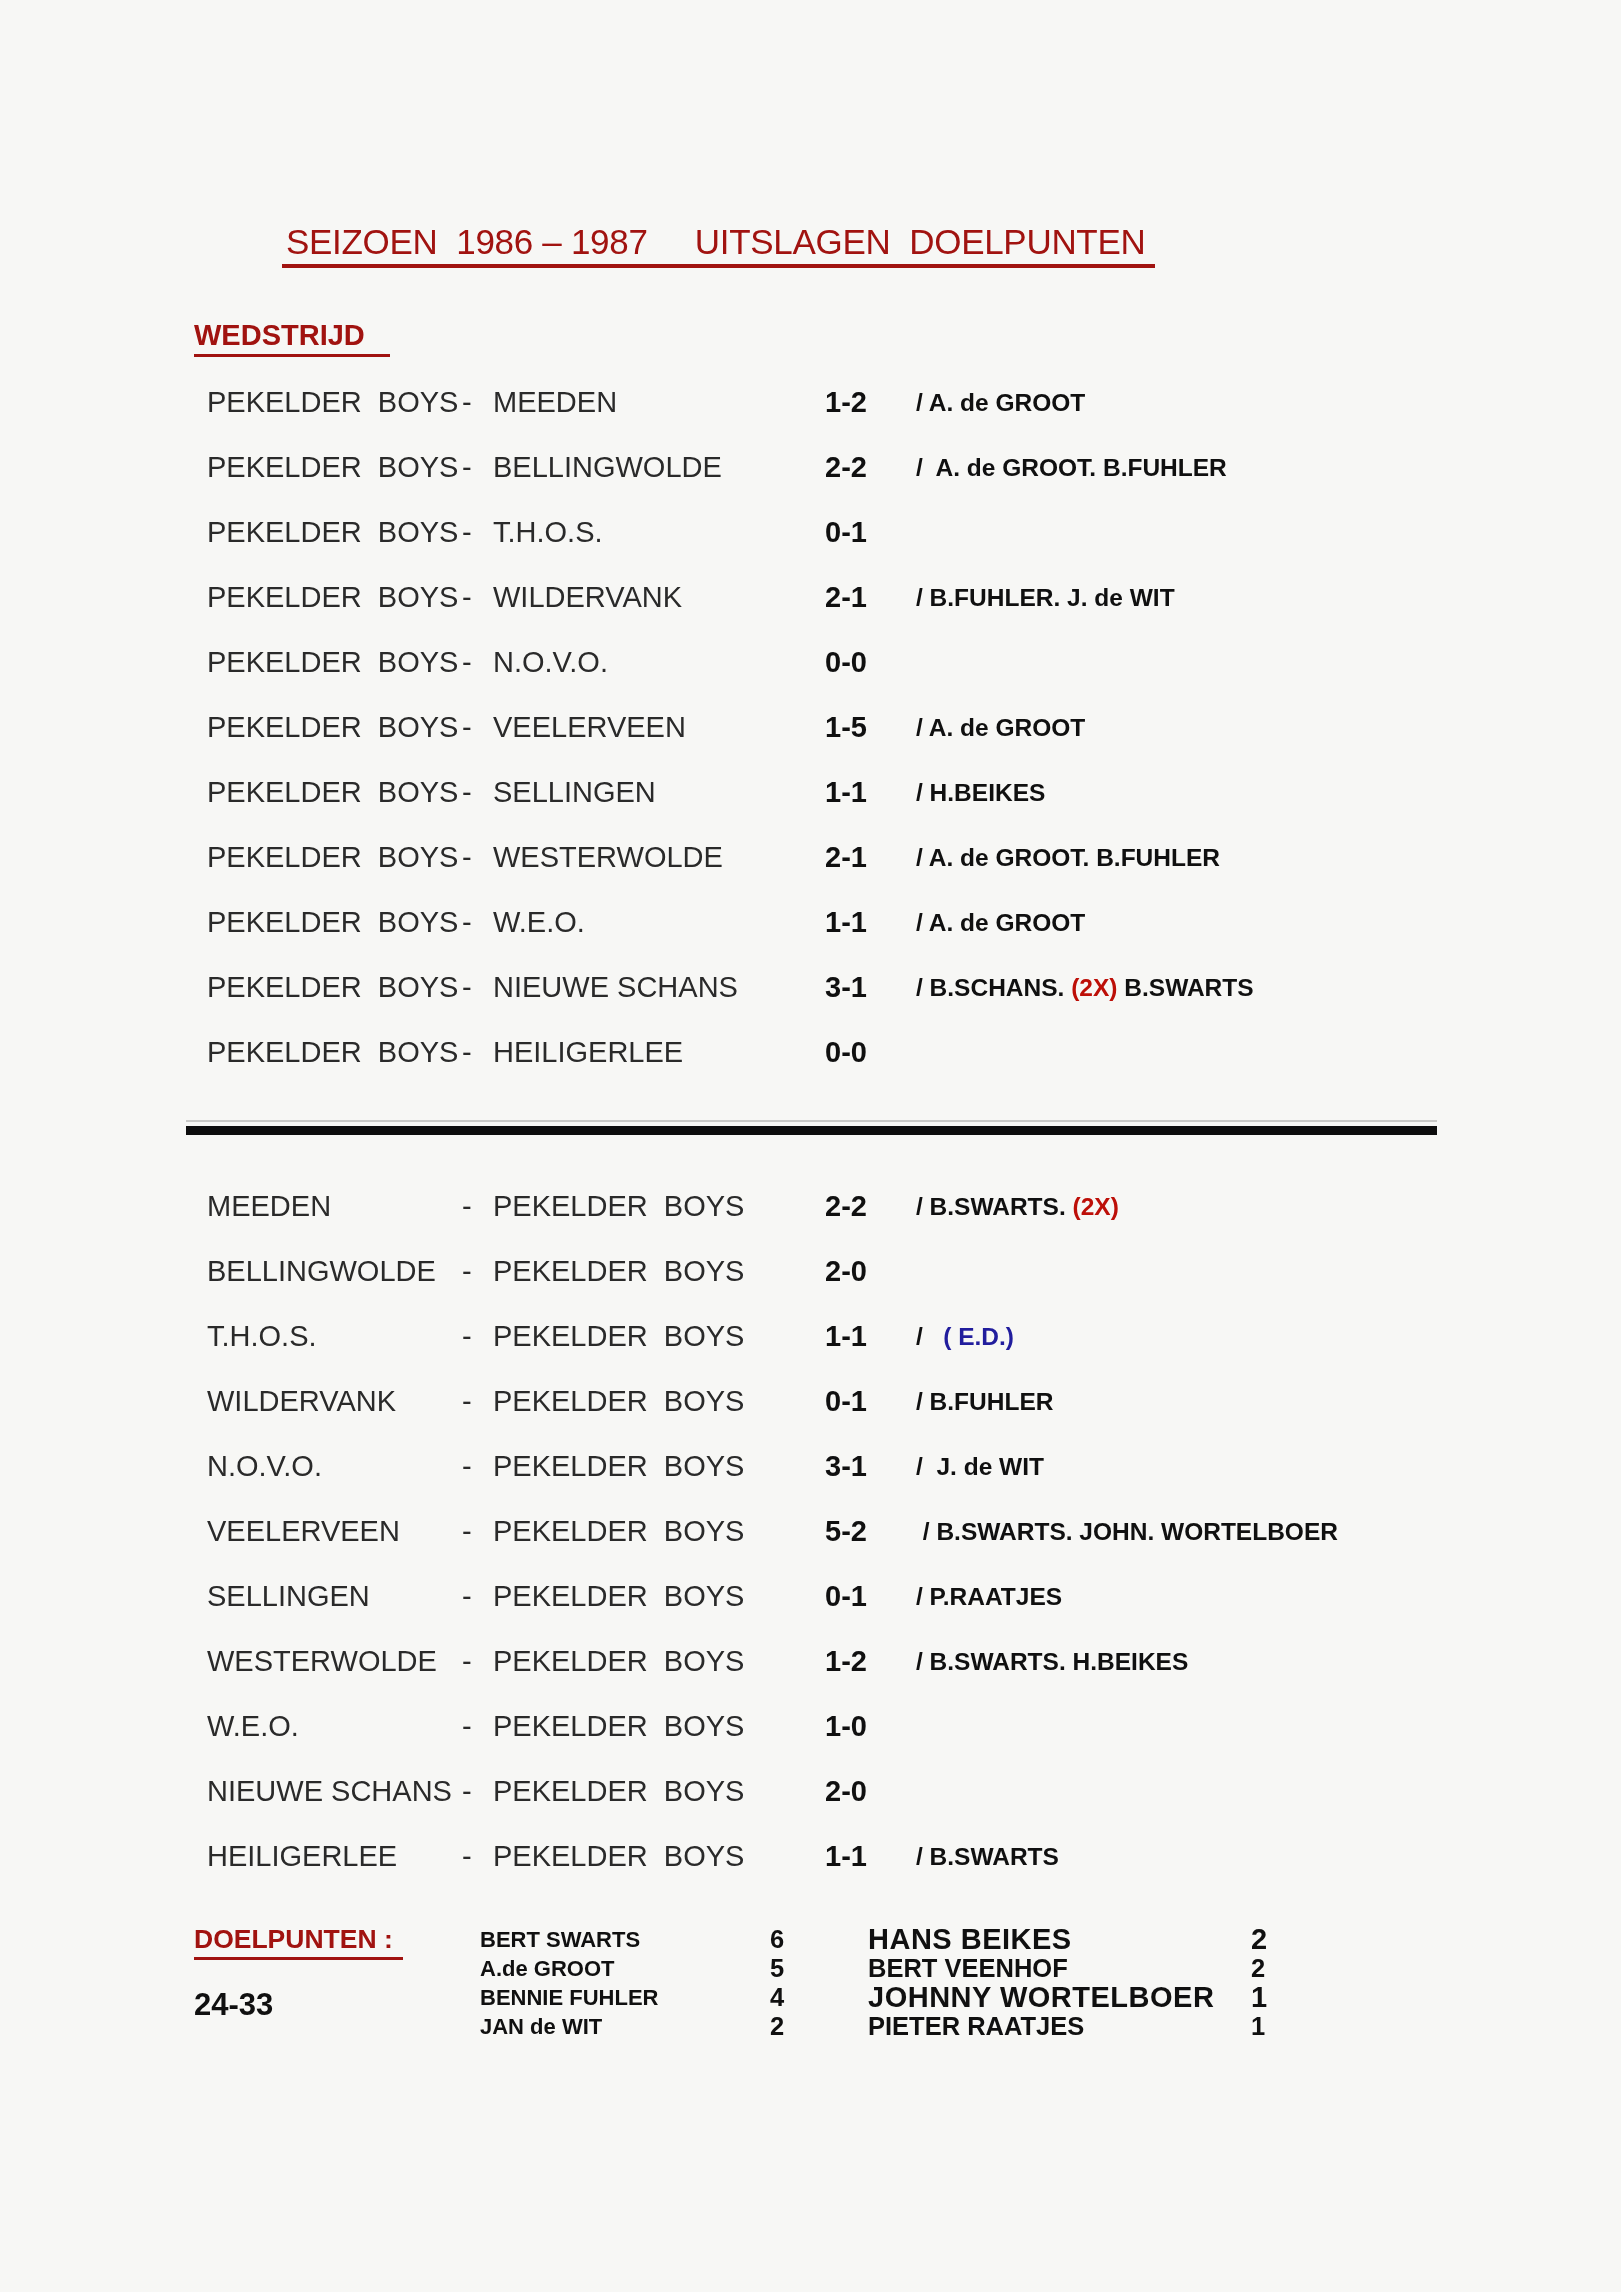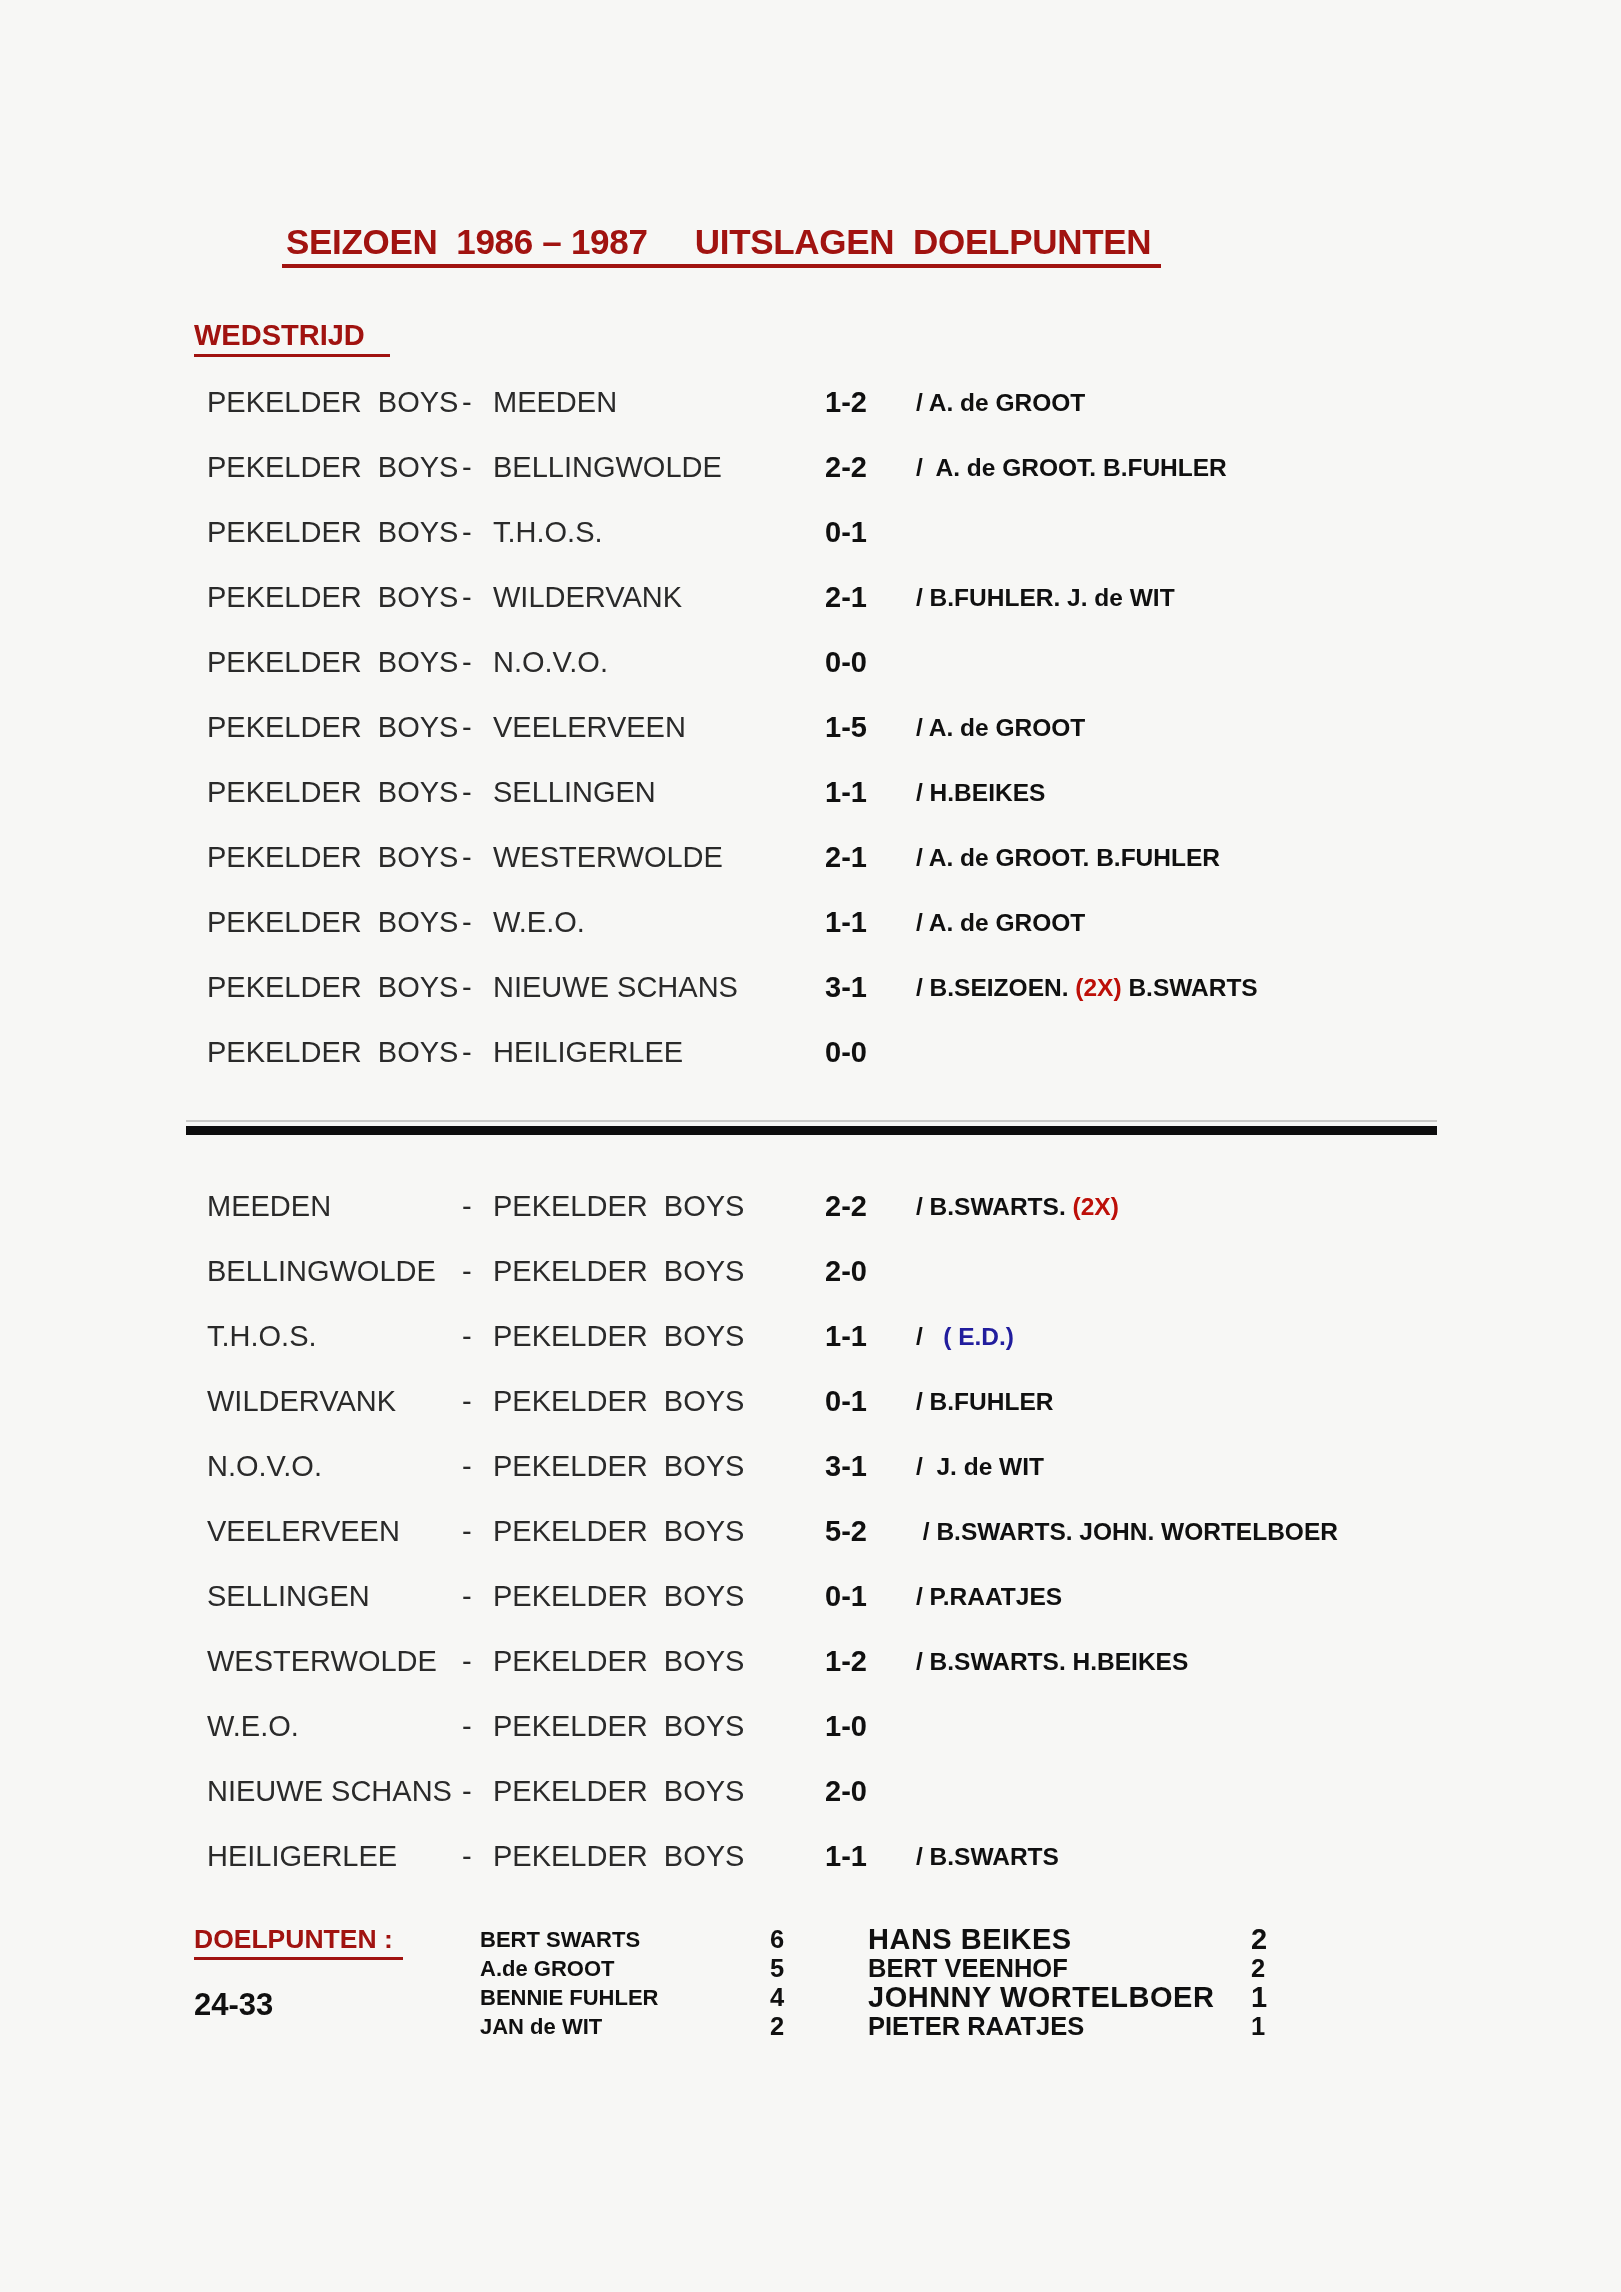--- a/index.html
+++ b/index.html
@@ -7,21 +7,21 @@
     width:1621px; height:2293px;
     background:#f7f7f5;
     font-family:"Liberation Sans", sans-serif;
     position:relative;
     overflow:hidden;
   }
 
   
   #title {
     position:absolute; left:282px; top:224px;
-    font-size:35px; font-weight:bold; letter-spacing:-0.3px;
+    font-size:35px; font-weight:normal; letter-spacing:-0.3px;
     color:#a11310; border-bottom:4.9px solid #a11310;
     padding:0 9.8px 4.9px 3.9px; white-space:pre; line-height:35px;
   }
   #wedstrijd {
     position:absolute; left:194px; top:321px;
     font-size:29px; font-weight:bold; color:#a11310;
     border-bottom:3.9px solid #a11310;
     padding:0 25.5px 3.9px 0; white-space:pre; line-height:29px;
   }
 
@@ -143,21 +143,21 @@
       <span class="away">W.E.O.</span>
       <span class="score">1-1</span>
       <span class="scorers"><span class="seg-k" style="position: static;">/ A. de GROOT</span></span>
     </div>
 
     <div class="match-row">
       <span class="home">PEKELDER  BOYS</span>
       <span class="dash">-</span>
       <span class="away">NIEUWE SCHANS</span>
       <span class="score">3-1</span>
-      <span class="scorers"><span class="seg-k" style="position: static;">/ B.SEIZOEN. </span><span class="seg-r" style="position: static;">(2X)</span><span class="seg-k" style="position: static;"> B.SWARTS</span></span>
+      <span class="scorers"><span class="seg-k" style="position: static;">/ B.SCHANS. </span><span class="seg-r" style="position: static;">(2X)</span><span class="seg-k" style="position: static;"> B.SWARTS</span></span>
     </div>
 
     <div class="match-row">
       <span class="home">PEKELDER  BOYS</span>
       <span class="dash">-</span>
       <span class="away">HEILIGERLEE</span>
       <span class="score">0-0</span>
       <span class="scorers"></span>
     </div>
   </div>

